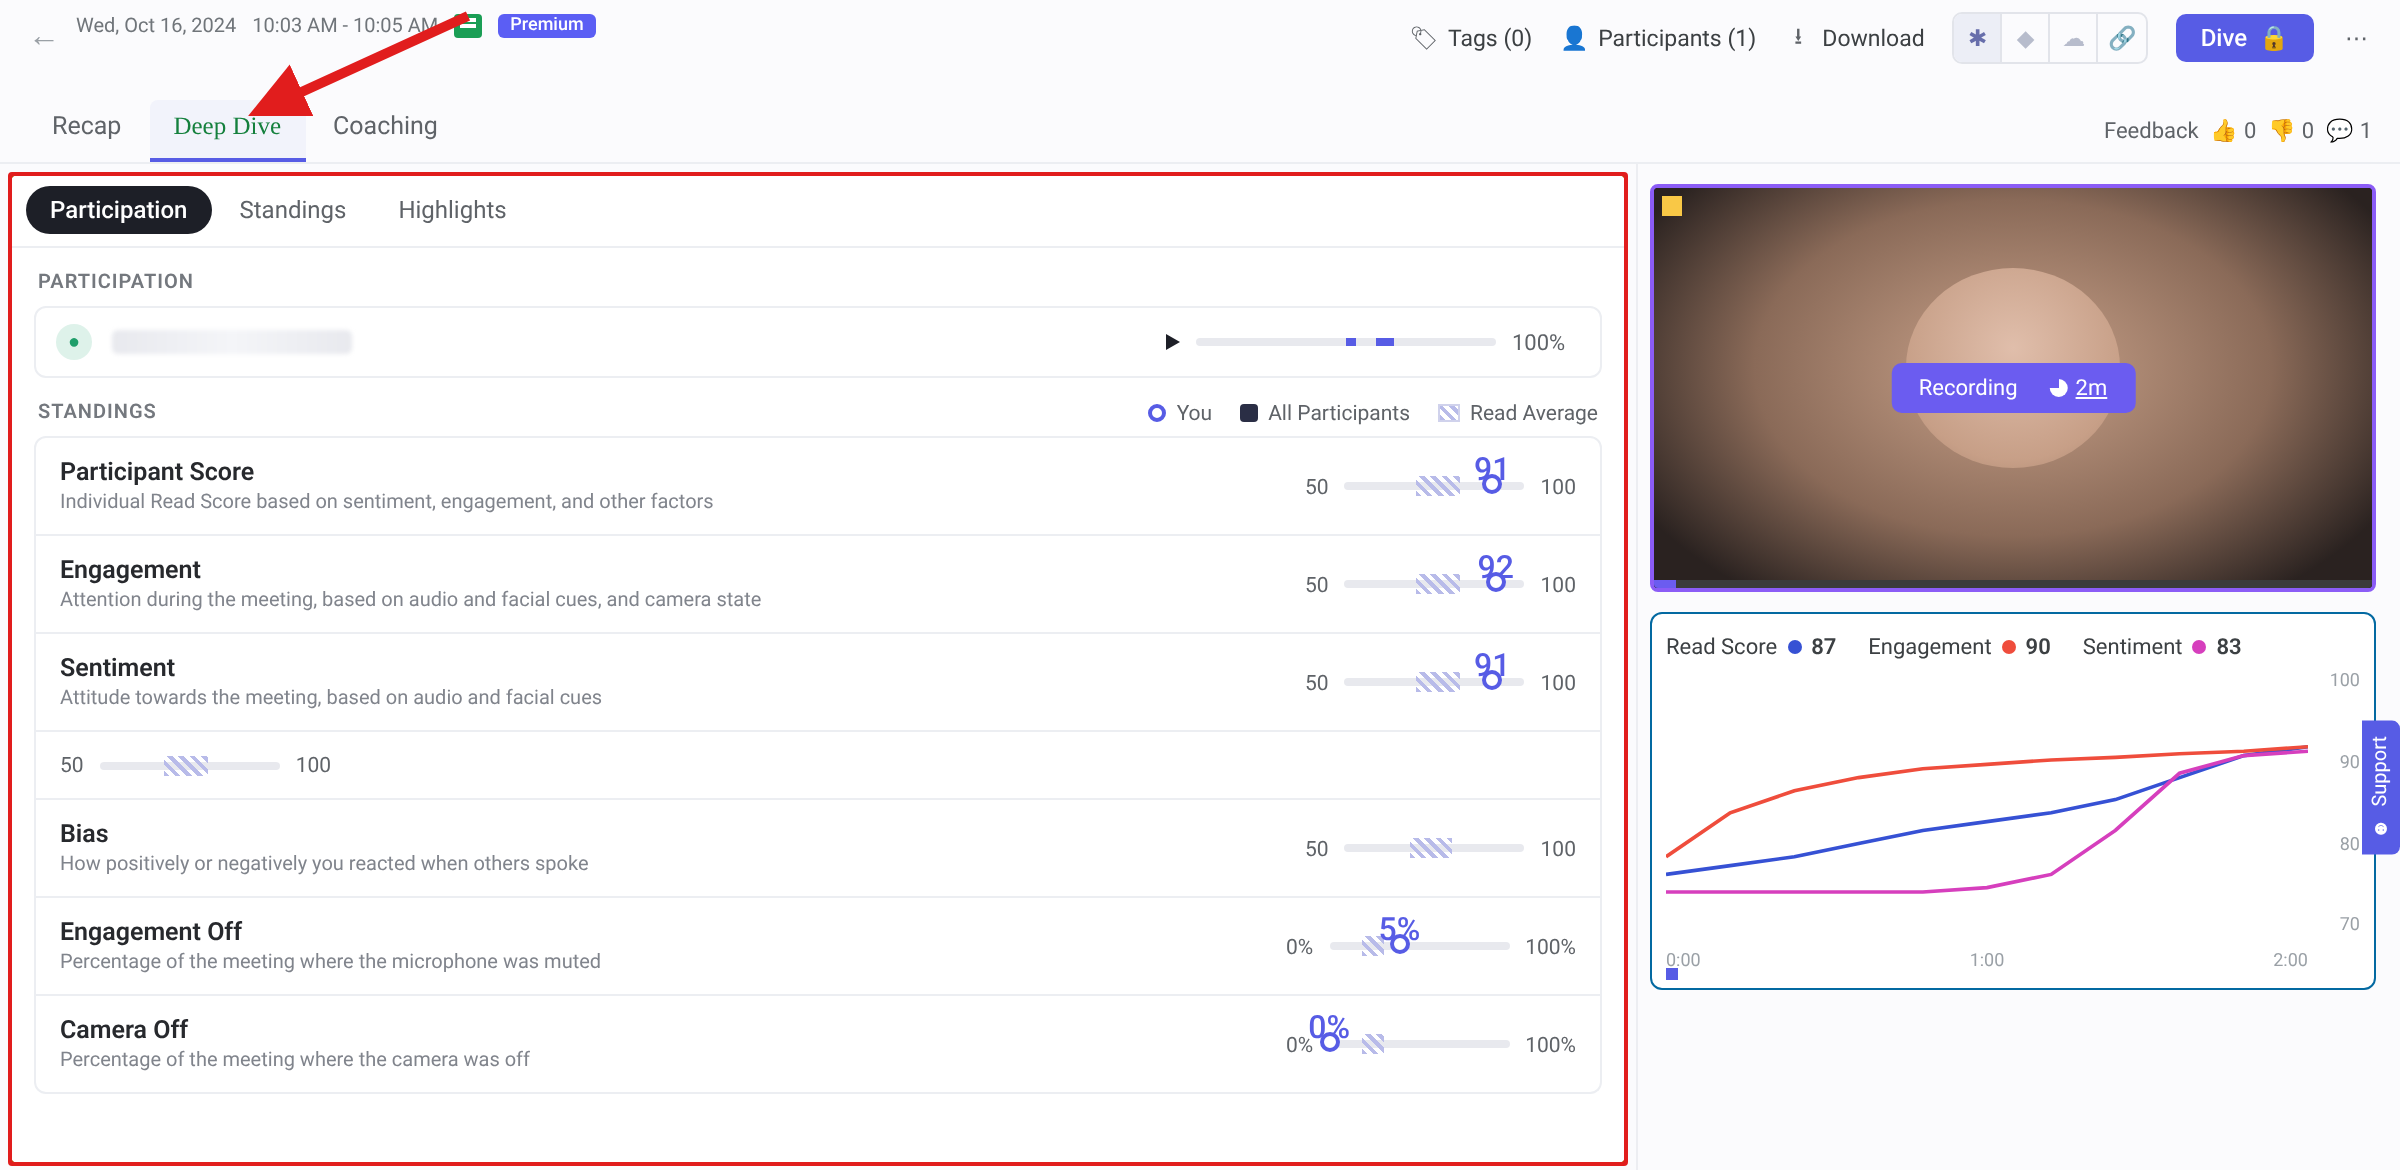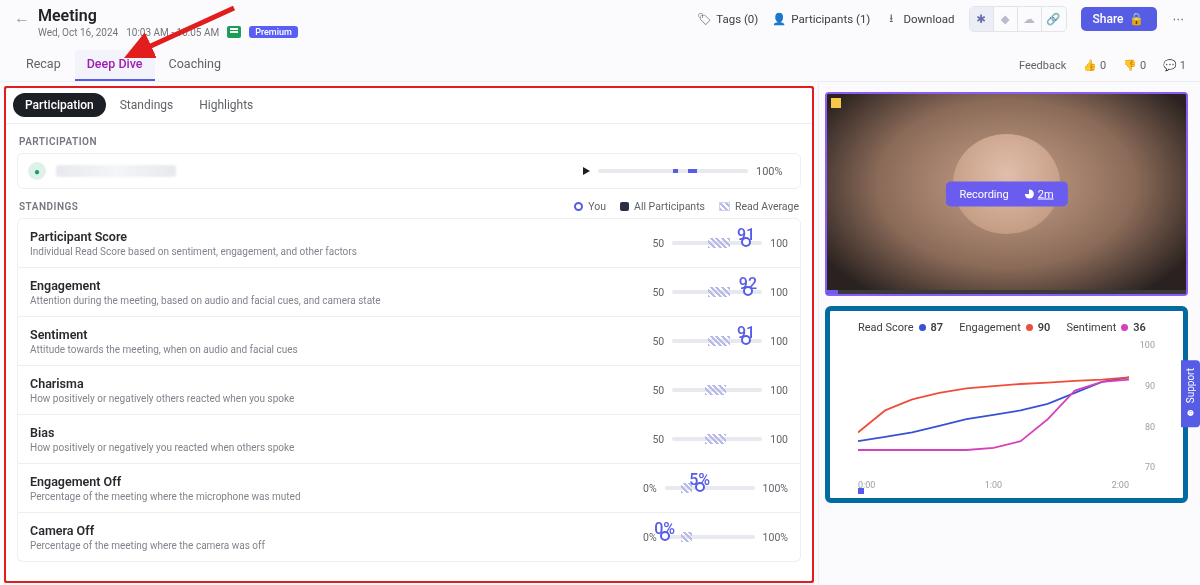--- a/index.html
+++ b/index.html
@@ -23,22 +23,22 @@
   .integrations span { width:24px; height:24px; display:flex; align-items:center; justify-content:center; color:#b7bccc; border-right:1px solid #e2e4ea; }
   .integrations span:last-child { border-right:none; }
   .int-active { background:#eceef6; color:#676eab !important; }
   .share-btn { background:#575ce5; color:#fff; border:none; border-radius:5px; padding:5px 12px; font-size:12px; display:flex; align-items:center; gap:6px; cursor:pointer; font-weight:500;}
   .more-btn { color:#5f6368; cursor:pointer; padding:0 2px; }
 
   
   .tabs-row { display:flex; align-items:center; justify-content:space-between; padding: 6px 14px 0 14px; border-bottom:1px solid #eceef2; }
   .tabs { display:flex; gap:2px; font-size:12.5px; }
   .tab { padding:6px 12px 8px; color:#5f6368; cursor:pointer; border-bottom:2px solid transparent; }
-  .tab.active { color:#a21caf; font-weight:500; border-bottom:2px solid #575ce5; background:#f2f3fb; border-radius:4px 4px 0 0;}
-  .feedback { display:flex; align-items:center; gap:17px; font-size:11px; color:#5f6368; }
+  .tab.active { color:#15803d; font-weight:500; border-bottom:2px solid #575ce5; background:#f2f3fb; border-radius:4px 4px 0 0;font-family:Liberation Serif, serif;}
+  .feedback { display:flex; align-items:center; gap:6px; font-size:11px; color:#5f6368; }
   .fb-pill { display:flex; align-items:center; gap:3px; }
 
   
   .content { display:flex; height: calc(585px - 80px); }
   .left { width:818px; padding:4px 4px 4px 4px; position:relative; }
   .left-highlight { position:absolute; top:4px; left:4px; right:4px; bottom:4px; border:2px solid #e11d1d; pointer-events:none; border-radius:2px; }
   .panel { background:#fff; border:1px solid #c2410c; border-radius:6px; overflow:hidden; height:100%; overflow-y:auto; }
   .sub-tabs { display:flex; gap:2px; padding:6px 8px; border-bottom:1px solid #eceef2; font-size:12px; }
   .sub-tab { padding:5px 12px; color:#5f6368; cursor:pointer; border-radius:14px; }
   .sub-tab.active { background:#1d1f27; color:#fff; font-weight:500; }
@@ -76,21 +76,21 @@
   .video { position:relative; width:100%; aspect-ratio: 16/9; background:#000; border-radius:4px; overflow:hidden; border:2px solid #8b5cf6; }
   .video-corner { position:absolute; top:4px; left:4px; width:10px; height:10px; background:#f9c846; }
   .video-face { position:absolute; inset:0; background: radial-gradient(ellipse 60% 70% at 50% 45%, #c9a28a 0%, #8a6a58 60%, #2a2220 100%); }
   .video-face::after { content:""; position:absolute; left:35%; top:20%; width:30%; height:50%; background: radial-gradient(circle at 50% 40%, #e0beab 0%, #c79f87 70%, transparent 100%); border-radius:50%; }
   .rec-pill { position:absolute; top:50%; left:50%; transform:translate(-50%,-50%); background:#6b5cf0; color:#fff; font-size:11px; padding:6px 14px; border-radius:5px; display:flex; align-items:center; gap:16px; }
   .rec-time { display:flex; align-items:center; gap:4px;text-decoration:underline; }
   .rec-time::before { content:""; width:9px; height:9px; background:conic-gradient(#fff 0 270deg, transparent 0); border-radius:50%; }
   .vid-progress { position:absolute; left:0; right:0; bottom:0; height:4px; background:#3b3b3b; }
   .vid-progress span { display:block; height:100%; width:3%; background:#6b5cf0; }
 
-  .chart-card { background:#fff; border:5px solid #0369a1; border-radius:6px; padding:10px 28px 8px; }
+  .chart-card { background:#fff; border:1px solid #0369a1; border-radius:6px; padding:10px 7px 8px; }
   .chart-legend { display:flex; gap:16px; font-size:11px; color:#3c4043; margin-bottom:6px; align-items:center; }
   .chart-legend .cl { display:flex; align-items:center; gap:5px; }
   .cdot { width:7px; height:7px; border-radius:50%; }
   .chart-legend strong { font-weight:600; }
   .chart-body { position:relative; height:150px; }
   .y-labels { position:absolute; right:0; top:0; bottom:18px; width:24px; display:flex; flex-direction:column; justify-content:space-between; font-size:9px; color:#9aa0a6; text-align:right; }
   .plot { position:absolute; left:0; right:26px; top:0; bottom:18px; }
   .plot svg { width:100%; height:100%; }
   .x-labels { position:absolute; left:0; right:26px; bottom:0; display:flex; justify-content:space-between; font-size:9px; color:#9aa0a6; }
   .scrub { position:absolute; left:0; bottom:-4px; height:6px; width:6px; background:#575ce5; }
@@ -117,21 +117,20 @@
         </marker>
       </defs>
     <path d="M110,6 L18,48" stroke="#e11d1d" stroke-width="5" fill="none" marker-end="url(#ah)"></path>
   </svg>
 </div>
 
 <div class="header">
   <div class="header-left">
     <span class="back-arrow">←</span>
     <div class="title-block">
-      <div class="title">Meeting</div>
       <div class="subtitle">
         <span>Wed, Oct 16, 2024</span>
         <span>10:03 AM - 10:05 AM</span>
         <span class="gcal-chip"></span>
         <span class="premium-badge">Premium</span>
       </div>
     </div>
   </div>
   <div class="header-right">
     <div class="hdr-item">
@@ -146,21 +145,21 @@
       <span class="hdr-icon">⭳</span>
       <span>Download</span>
     </div>
     <div class="integrations">
       <span class="int-active">✱</span>
       <span>◆</span>
       <span>☁</span>
       <span>🔗</span>
     </div>
     <button class="share-btn">
-      <span>Share</span>
+      <span>Dive</span>
       <span>🔒</span>
     </button>
     <span class="more-btn">⋯</span>
   </div>
 </div>
 
 <div class="tabs-row">
   <div class="tabs">
     <div class="tab">Recap</div>
     <div class="tab active">Deep Dive</div>
@@ -251,37 +250,33 @@
                 <span class="sl-avg" style="left:40%; width:24%"></span>
                 <span class="sl-label-top" style="left:84%">92</span>
                 <span class="sl-you" style="left:84%"></span>
               </div>
               <span>100</span>
             </div>
           </div>
           <div class="stand-row">
             <div class="stand-text">
               <div class="name">Sentiment</div>
-              <div class="desc">Attitude towards the meeting, when on audio and facial cues</div>
+              <div class="desc">Attitude towards the meeting, based on audio and facial cues</div>
             </div>
             <div class="slider">
               <span>50</span>
               <div class="sl-track">
                 <span class="sl-avg" style="left:40%; width:24%"></span>
                 <span class="sl-label-top" style="left:82%">91</span>
                 <span class="sl-you" style="left:82%"></span>
               </div>
               <span>100</span>
             </div>
           </div>
           <div class="stand-row">
-            <div class="stand-text">
-              <div class="name">Charisma</div>
-              <div class="desc">How positively or negatively others reacted when you spoke</div>
-            </div>
             <div class="slider">
               <span>50</span>
               <div class="sl-track">
                 <span class="sl-avg" style="left:36%; width:24%"></span>
               </div>
               <span>100</span>
             </div>
           </div>
           <div class="stand-row">
             <div class="stand-text">
@@ -354,21 +349,21 @@
             <strong>87</strong>
           </span>
           <span class="cl">
             <span>Engagement</span> 
             <span class="cdot" style="background:#ef4d3c"></span> 
             <strong>90</strong>
           </span>
           <span class="cl">
             <span>Sentiment</span> 
             <span class="cdot" style="background:#d63fbd"></span> 
-            <strong>36</strong>
+            <strong>83</strong>
           </span>
         </div>
       <div class="chart-body">
         <div class="y-labels">
           <span>100</span>
             <span>90</span>
             <span>80</span>
             <span>70</span>
         </div>
         <div class="plot">

